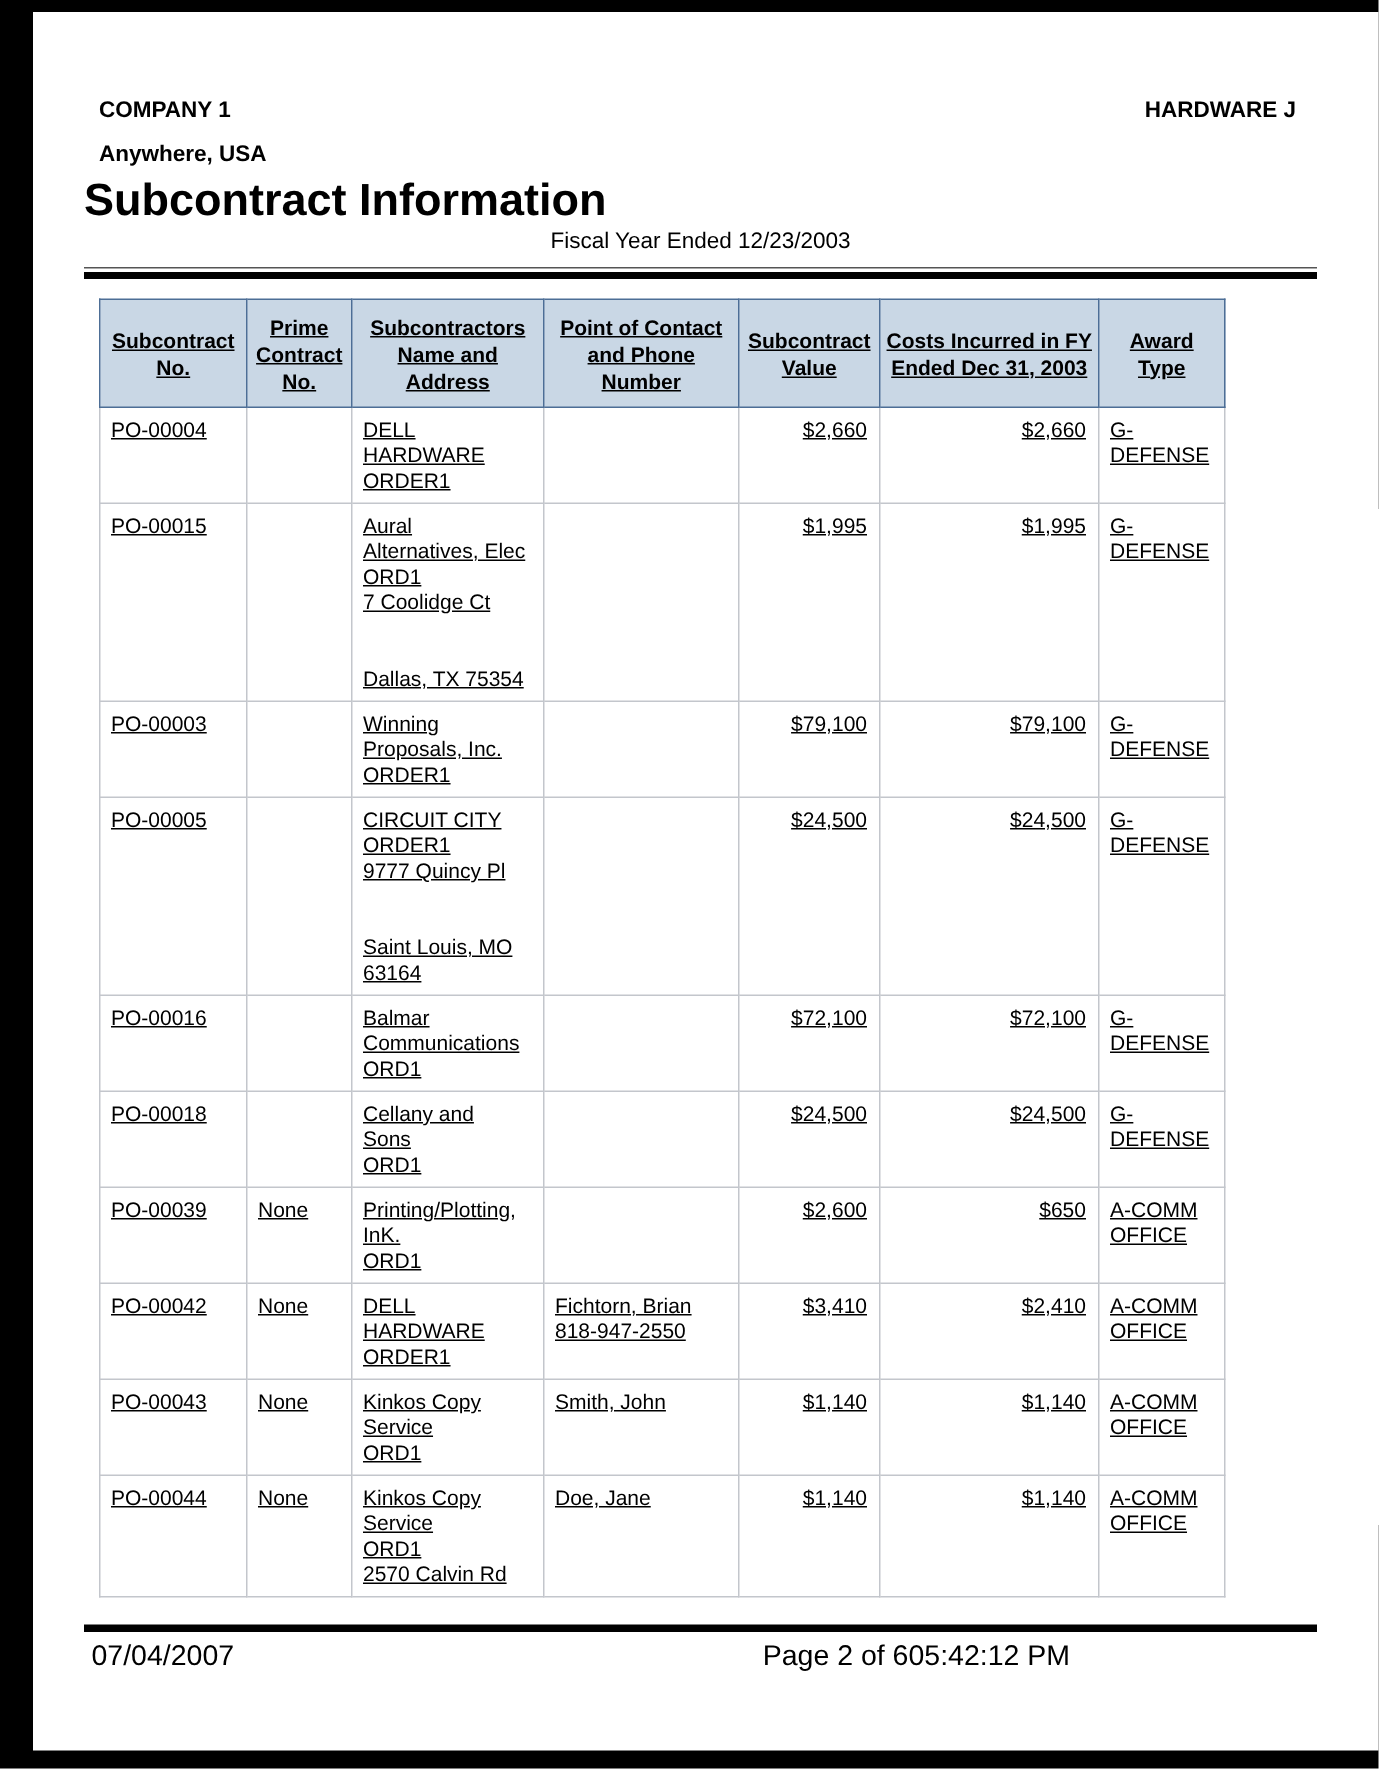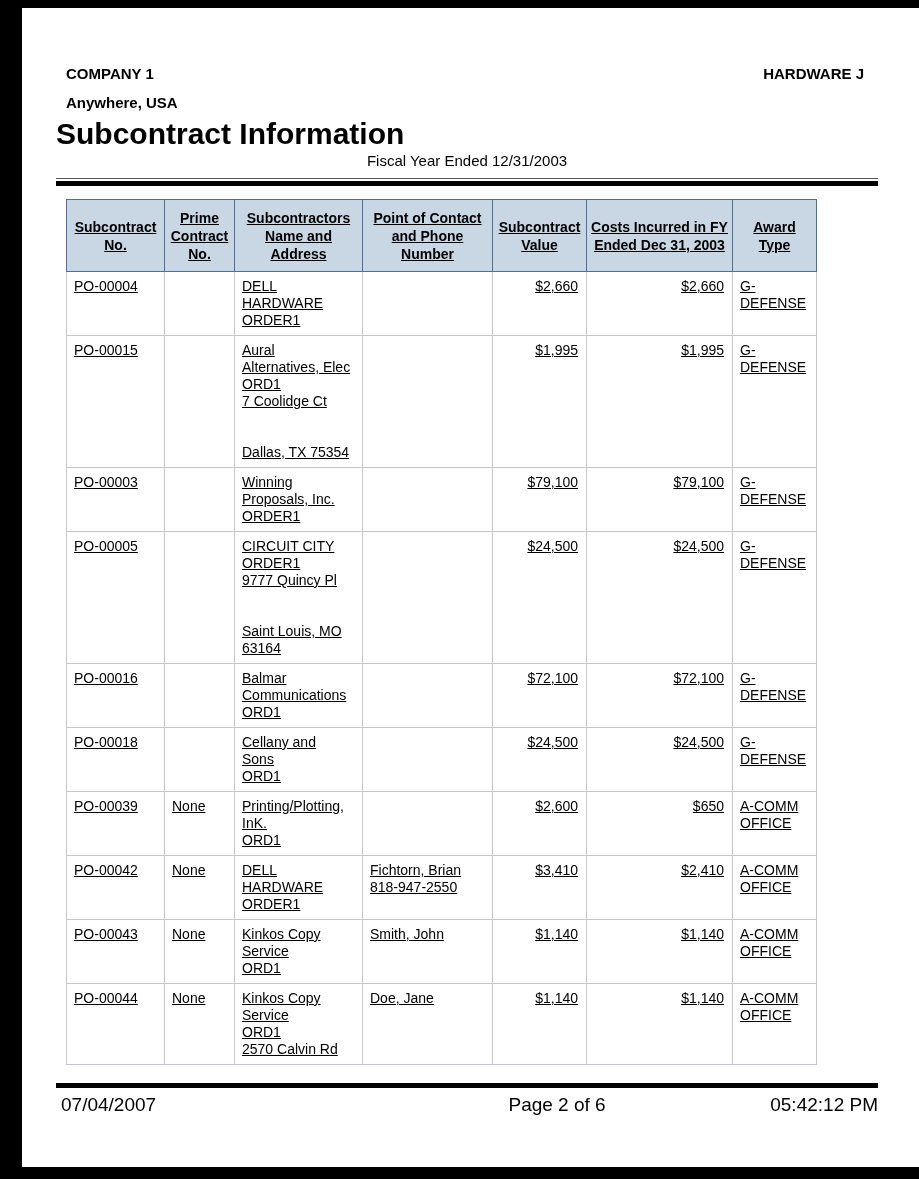--- a/index.html
+++ b/index.html
@@ -33,38 +33,38 @@
     border:1px solid var(--grid-border,#c3c6cc);
     font-size:14px;line-height:17px;vertical-align:top;
     padding:6px 7px;white-space:pre-line;overflow-wrap:break-word;
   }
   td.num{text-align:right;padding-right:8px;}
 
   .footer{position:absolute;left:34px;right:46px;bottom:55px;}
   .footer-row{display:flex;margin-top:9px;font-size:19px;line-height:15px;padding-left:5px;}
   .footer-row span{flex:1;}
   .footer-row .mid{text-align:right;}
-  .footer-row .right{text-align:right;}
+  .footer-row .right{text-align:left;}
 </style>
 </head>
 <body>
 
 <div class="page">
   <div class="content">
 
     <div class="letterhead">
       <div class="lh-left">
         <div>COMPANY 1</div>
         <div>Anywhere, USA</div>
       </div>
       <div class="lh-right">HARDWARE J</div>
     </div>
 
     <div class="title">Subcontract Information</div>
-    <div class="subtitle">Fiscal Year Ended 12/31/2003</div>
+    <div class="subtitle">Fiscal Year Ended 12/23/2003</div>
 
     <div class="thick-rule top"></div>
 
     <table>
       <colgroup>
         <col class="c1">
           <col class="c2">
           <col class="c3">
           <col class="c4">
         <col class="c5">

